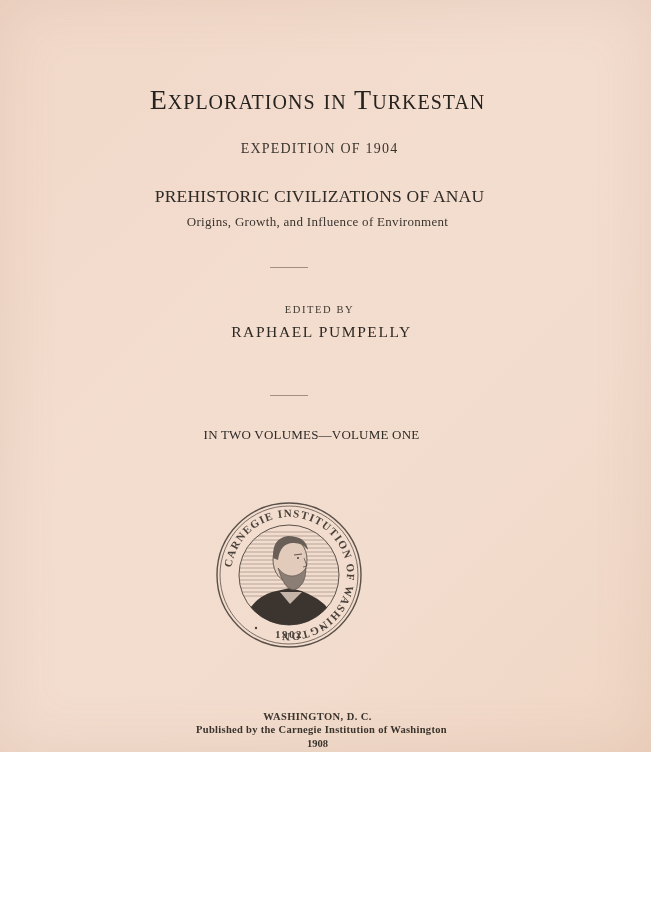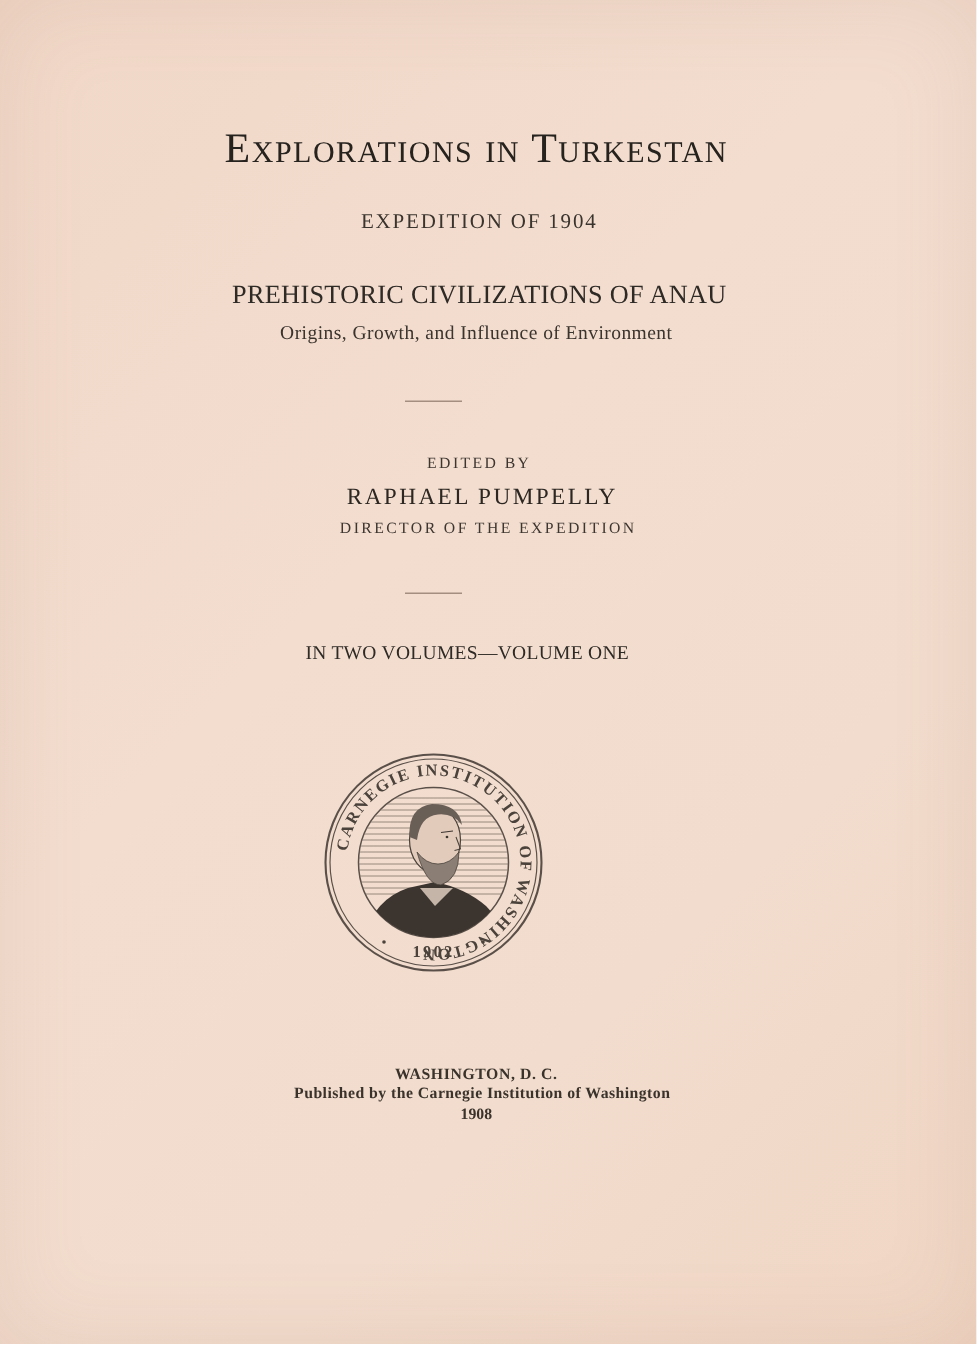--- a/index.html
+++ b/index.html
@@ -7,21 +7,21 @@
       padding: 0;
     }
     body {
       width: 651px;
       height: 900px;
       overflow: hidden;
     }
     .page {
       position: relative;
       width: 651px;
-      height: 896px;
+      height: 752px;
       background: linear-gradient(135deg, #f1d8c8 0%, #f3ddcf 40%, #f2dccd 70%, #f0d6c4 100%);
       color: #2e2a26;
       font-family: "Liberation Serif", "DejaVu Serif", serif;
       box-shadow: inset 0 0 60px rgba(160, 110, 80, 0.12);
     }
     .line {
       position: absolute;
       left: 0;
       width: 100%;
       text-align: center;
@@ -135,21 +135,20 @@
   <div class="line sub2">PREHISTORIC CIVILIZATIONS OF ANAU</div>
 
   <div class="line sub3">Origins, Growth, and Influence of Environment</div>
 
   <div class="rule rule1"></div>
 
   <div class="line edited">EDITED BY</div>
 
   <div class="line author">RAPHAEL PUMPELLY</div>
 
-  <div class="line director">DIRECTOR OF THE EXPEDITION</div>
 
   <div class="rule rule2"></div>
 
   <div class="line volumes">IN TWO VOLUMES—VOLUME ONE</div>
 
   <svg class="seal" viewBox="0 0 150 150">
     <defs>
       <path id="ringPath" d="M 75,75 m -58,0 a 58,58 0 1,1 116,0 a 58,58 0 1,1 -116,0"></path>
       <clipPath id="innerClip">
           <circle cx="75" cy="75" r="50"></circle>

